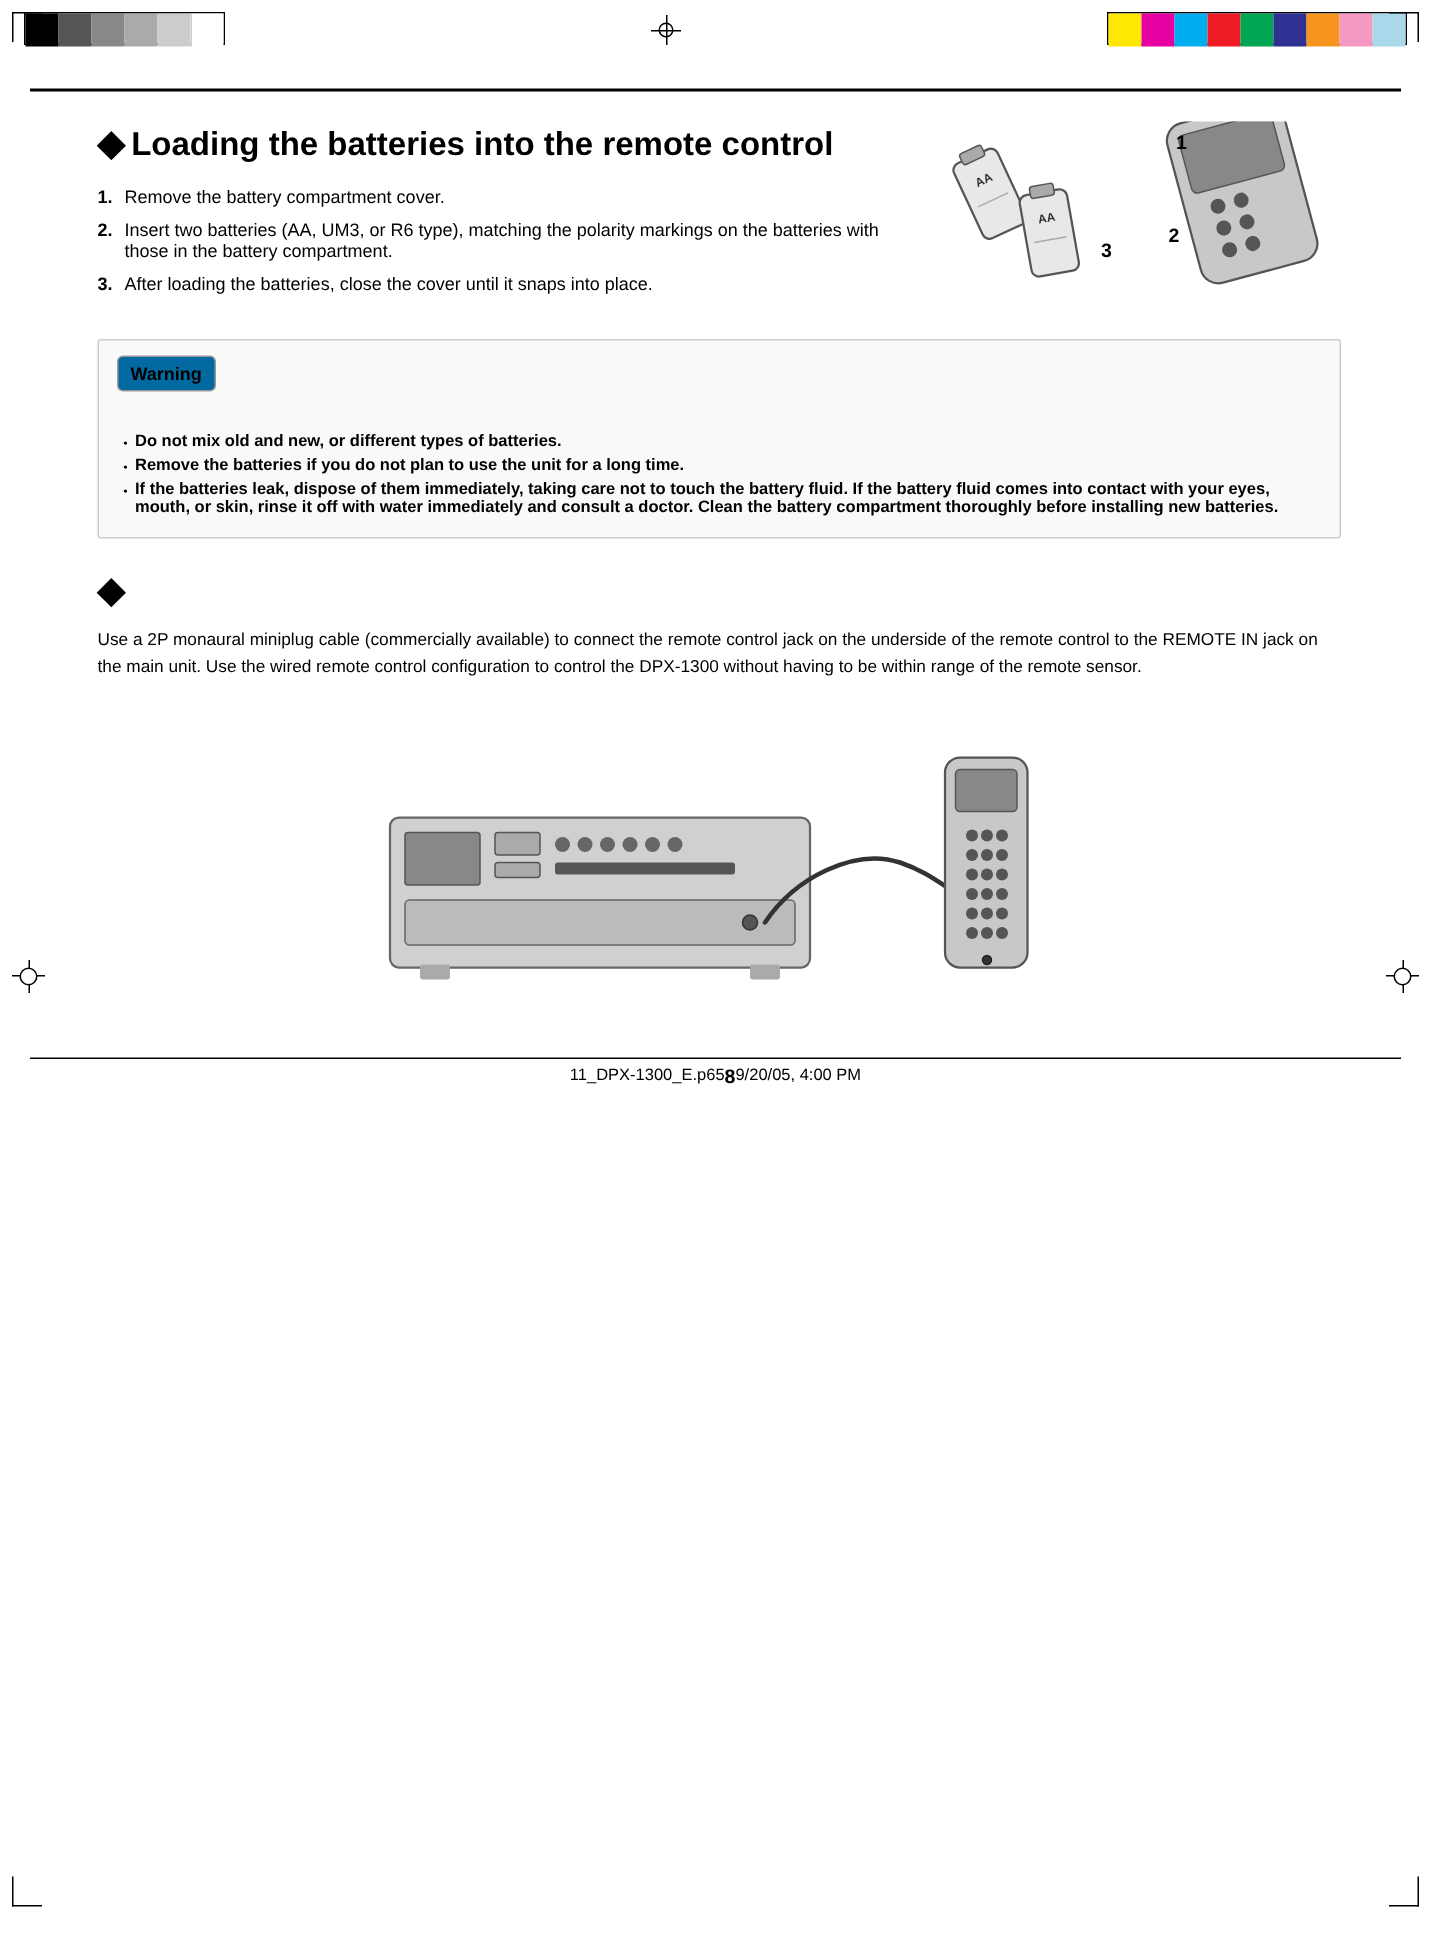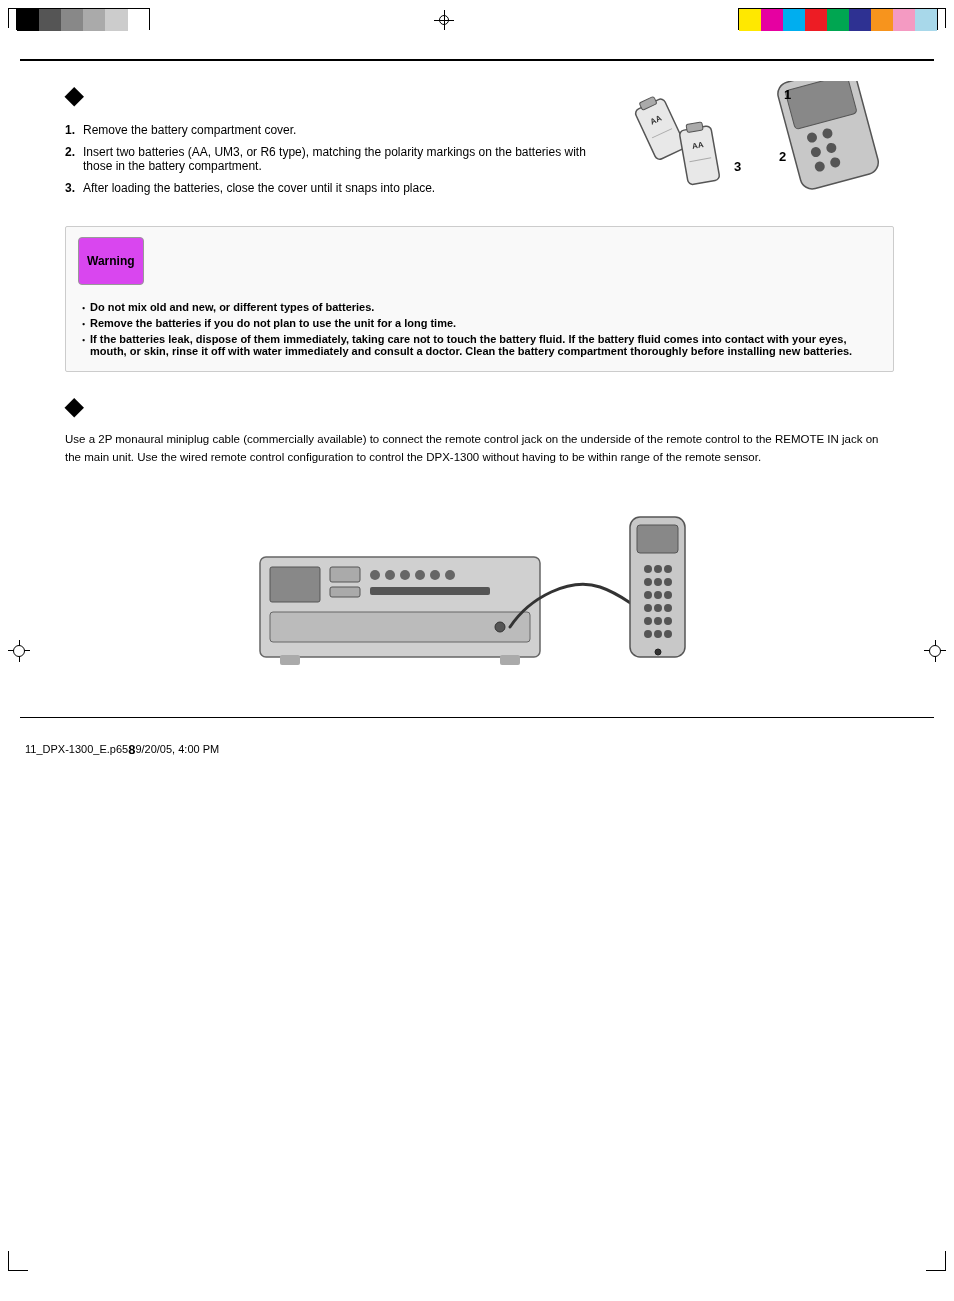--- a/index.html
+++ b/index.html
@@ -206,23 +206,23 @@
       width: 260px;
       height: 130px;
       position: relative;
     }
 
     
     .warning-box {
       border: 1px solid #999;
       border-radius: 4px;
       display: inline-block;
-      padding: 16px 8px;
-      margin-bottom: 10px;
-      background: #d946ef;
+      padding: 4px 8px;
+      margin-bottom: 21px;
+      background: #0369a1;
       font-weight: bold;
       font-size: 12px;
     }
 
     .warning-section {
       margin-bottom: 20px;
       border: 1px solid #ccc;
       border-radius: 2px;
       padding: 10px 12px;
       background: #f9f9f9;
@@ -269,25 +269,24 @@
 
     
     .bottom-rule {
       border: none;
       border-top: 1px solid #000;
       margin: 0 20px;
     }
 
     .footer {
       display: flex;
-      justify-content: flex-start;
+      justify-content: center;
       align-items: center;
       padding: 4px 25px;
       font-size: 11px;
-      margin-top: 20px;
     }
 
     .page-number {
       font-weight: bold;
       font-size: 13px;
     }
 
     
     .illus-svg {
       display: block;
@@ -339,20 +338,21 @@
   </div>
 
   <hr class="top-rule">
 
   <div class="main-content">
 
     <div class="loading-section">
       <div class="steps-column">
         <h2 class="section-heading">
           <span class="diamond-marker">◆</span>
+          <span>Loading the batteries into the remote control</span>
         </h2>
 
         <ol class="steps-list">
           <li>
             <span class="step-num">1.</span>
             <span class="step-text">Remove the battery compartment cover.</span>
           </li>
           <li>
             <span class="step-num">2.</span>
             <span class="step-text">Insert two batteries (AA, UM3, or R6 type), matching the polarity markings on the batteries with those in the battery compartment.</span>

